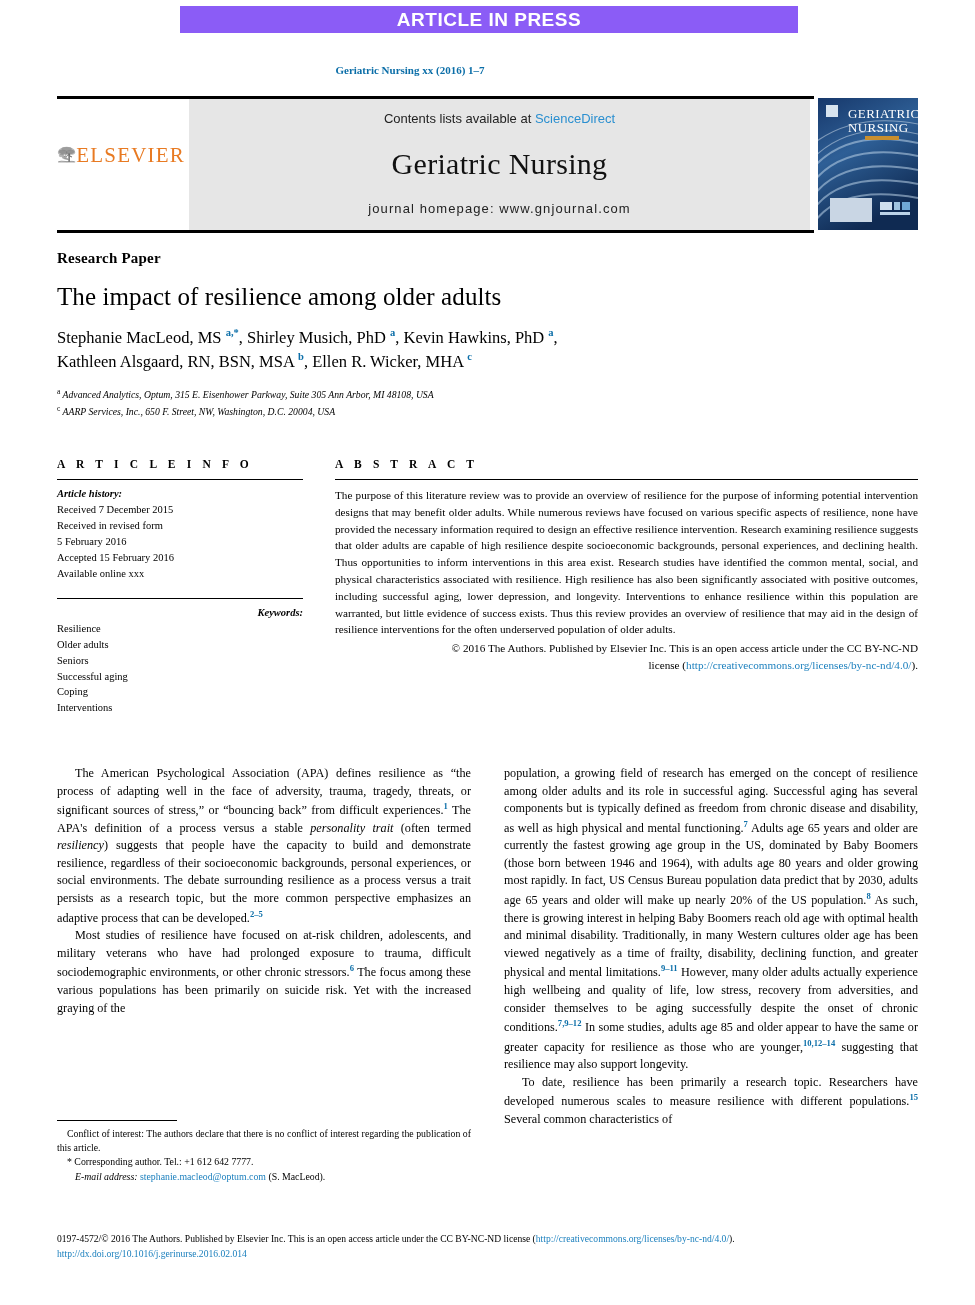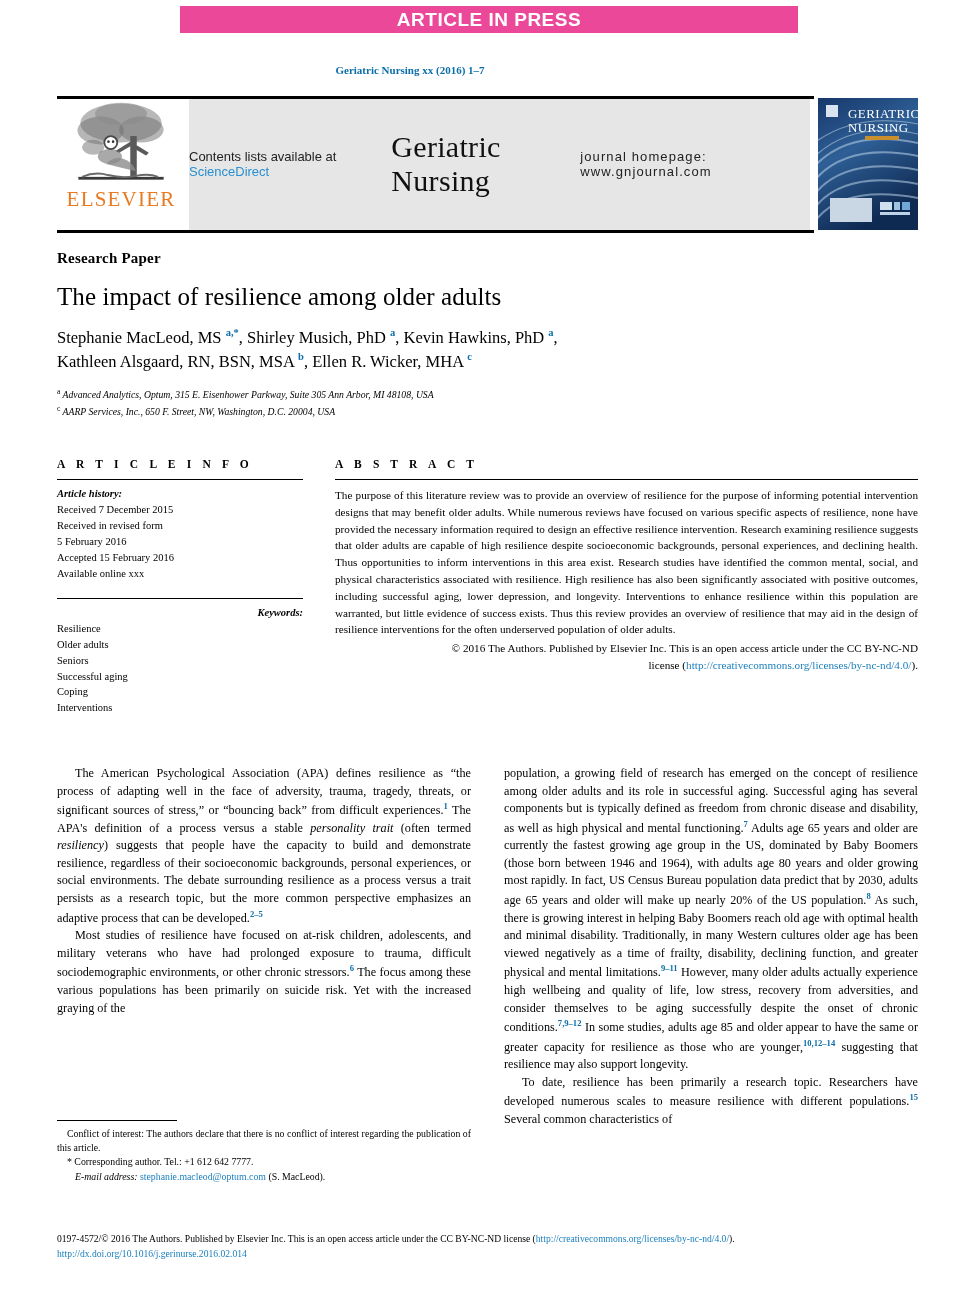--- a/index.html
+++ b/index.html
@@ -16,21 +16,21 @@
     overflow: hidden;
   }
 
   
   .press-banner {
     position: absolute;
     left: 180px;
     top: 6px;
     width: 618px;
     height: 27px;
-    background: #ec4899;
+    background: #8b5cf6;
     display: flex;
     align-items: center;
     justify-content: center;
   }
   .press-banner span {
     font-family: "Liberation Sans", sans-serif;
     font-weight: bold;
     font-size: 19px;
     letter-spacing: 0.5px;
     color: #ffffff;
@@ -61,39 +61,39 @@
   }
   .masthead-row {
     display: flex;
     align-items: stretch;
     height: 131px;
   }
   .elsevier-cell {
     width: 128px;
     flex: 0 0 128px;
     display: flex;
-    flex-direction: column;
+    flex-direction: row;
     align-items: center;
     padding-bottom: 20px;
     box-sizing: border-box;
   }
   .elsevier-tree { width: 104px; height: 96px; }
   .elsevier-word {
     font-family: "Liberation Serif", serif;
     font-size: 21px;
     letter-spacing: 1.2px;
     color: #e87a22;
     line-height: 1;
     margin-top: 1px;
   }
   .header-box {
     flex: 1 1 auto;
     background: #e6e6e6;
     display: flex;
-    flex-direction: row;
+    flex-direction: column;
     align-items: center;
     justify-content: space-between;
     padding: 12px 0 14px 0;
     box-sizing: border-box;
     margin-left: 4px;
   }
   .contents-line {
     font-family: "Liberation Sans", sans-serif;
     font-size: 13px;
     color: #222;

